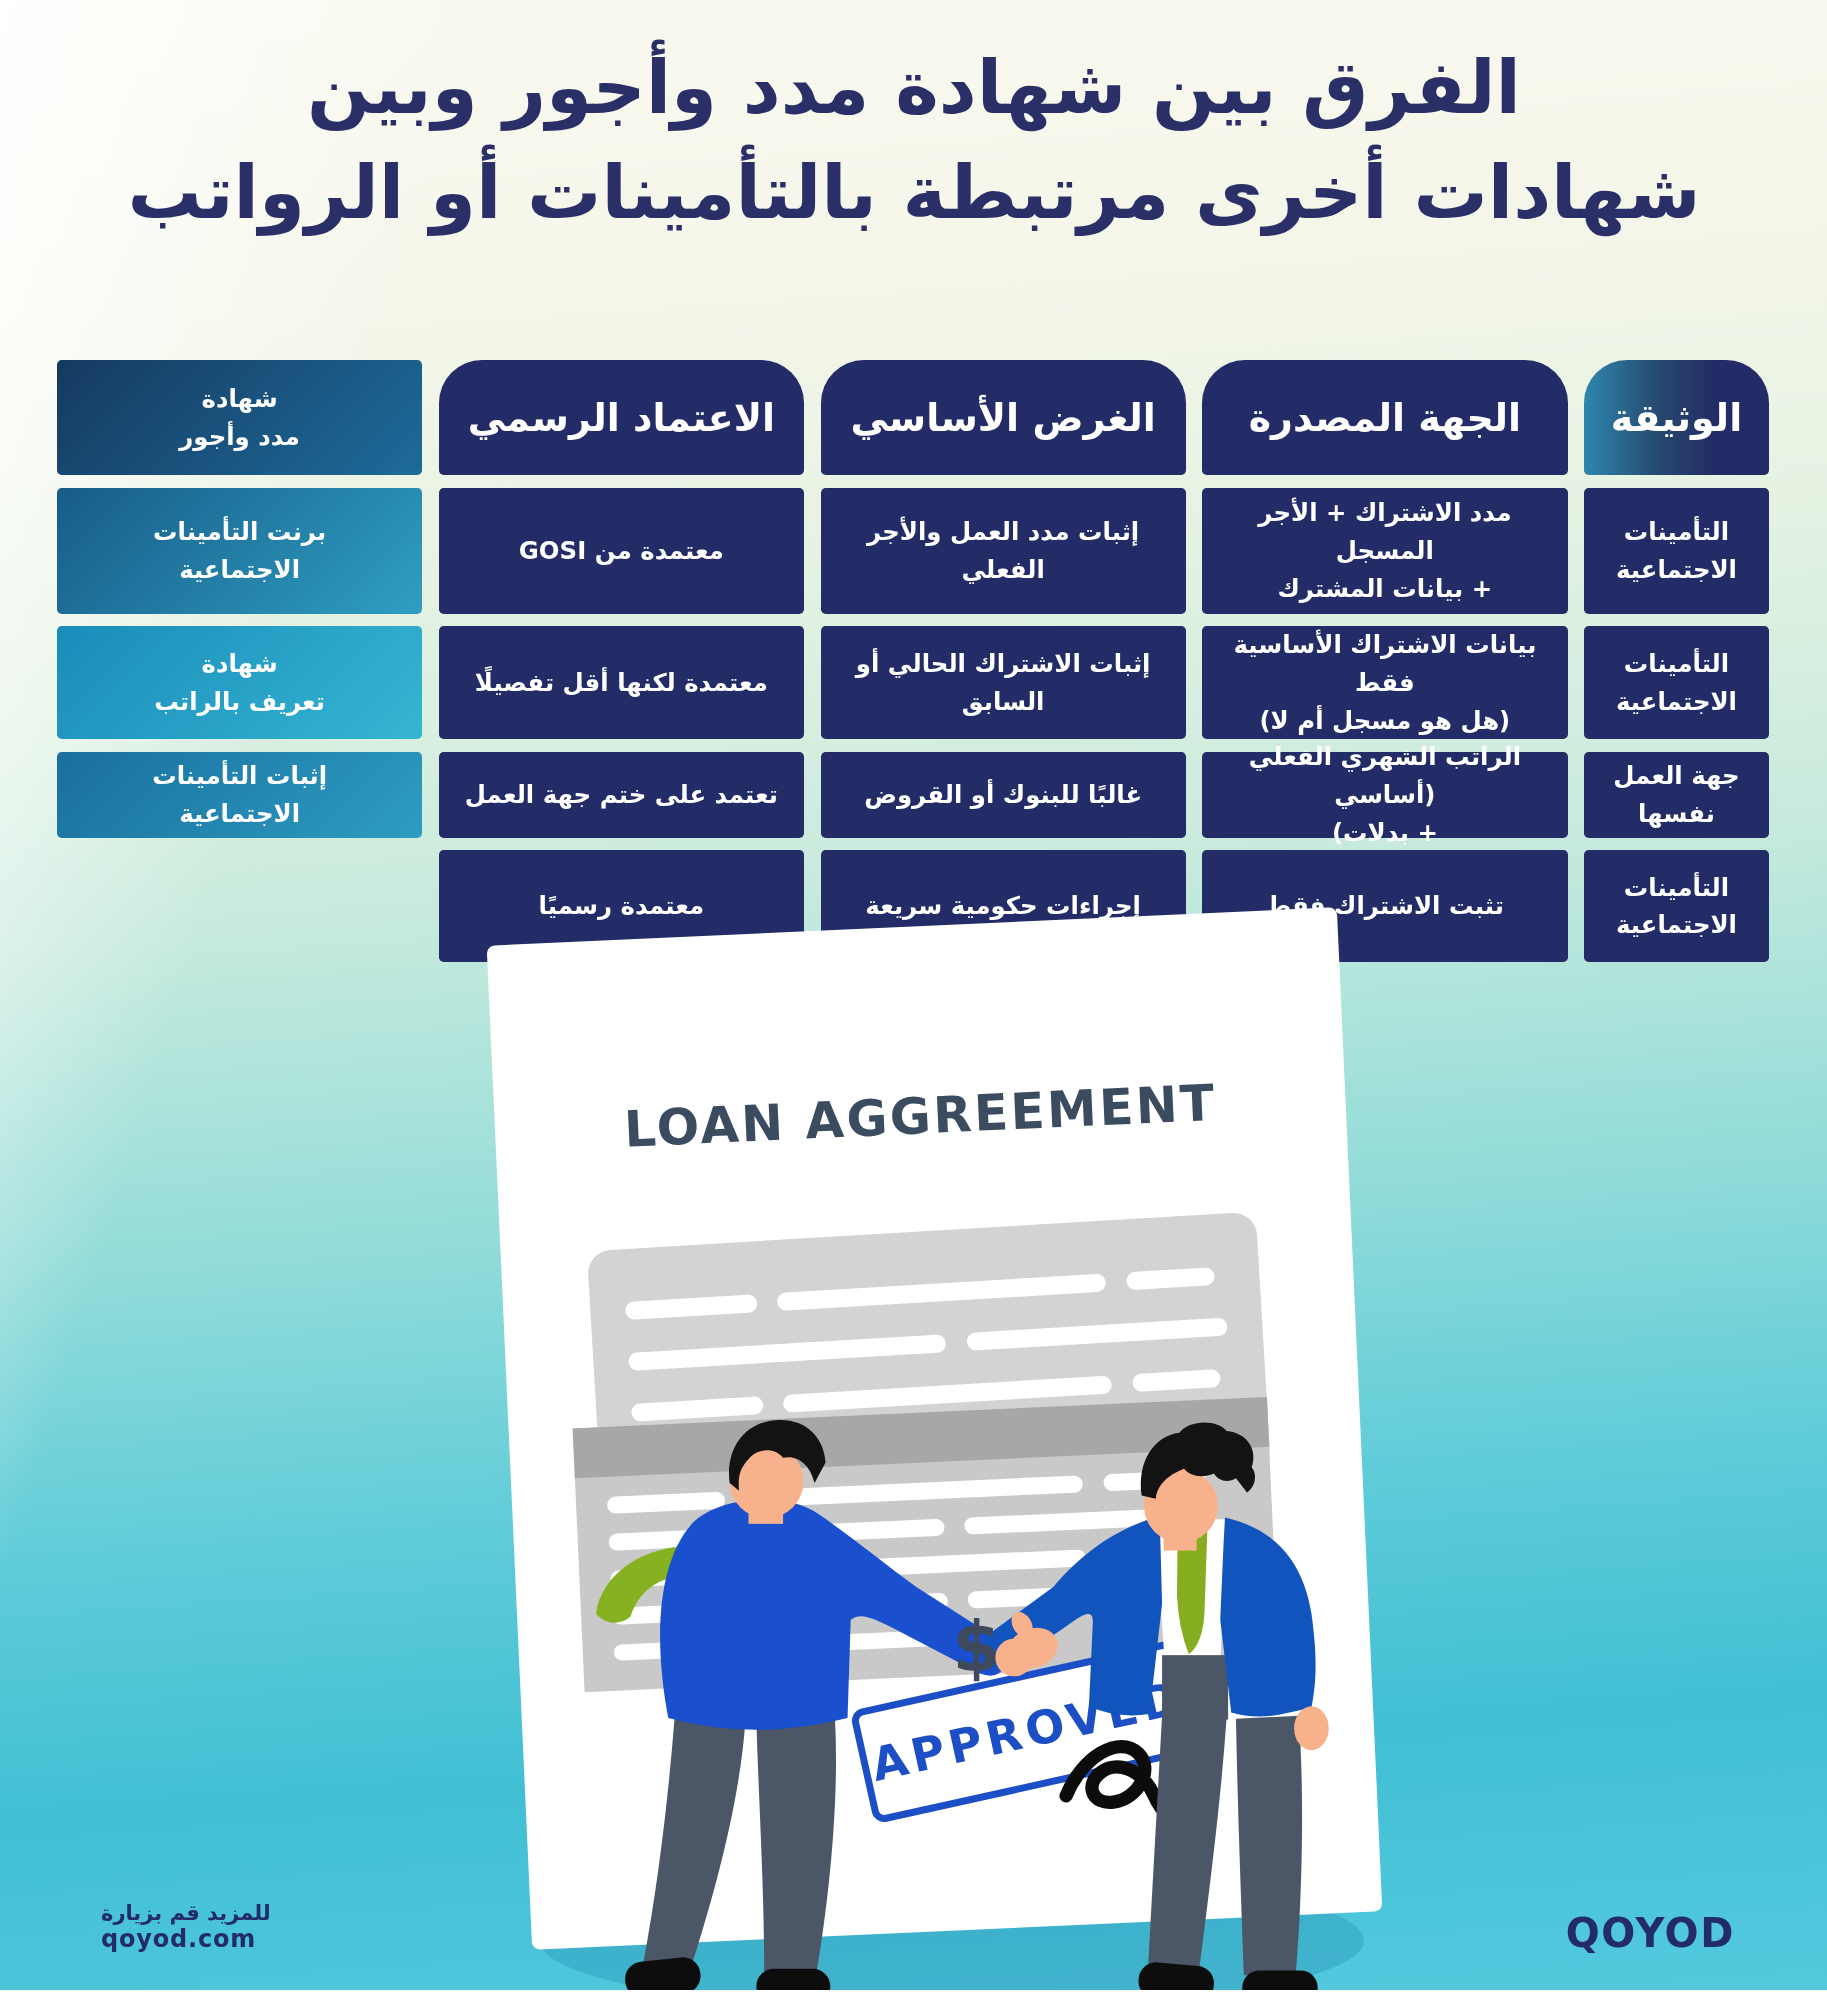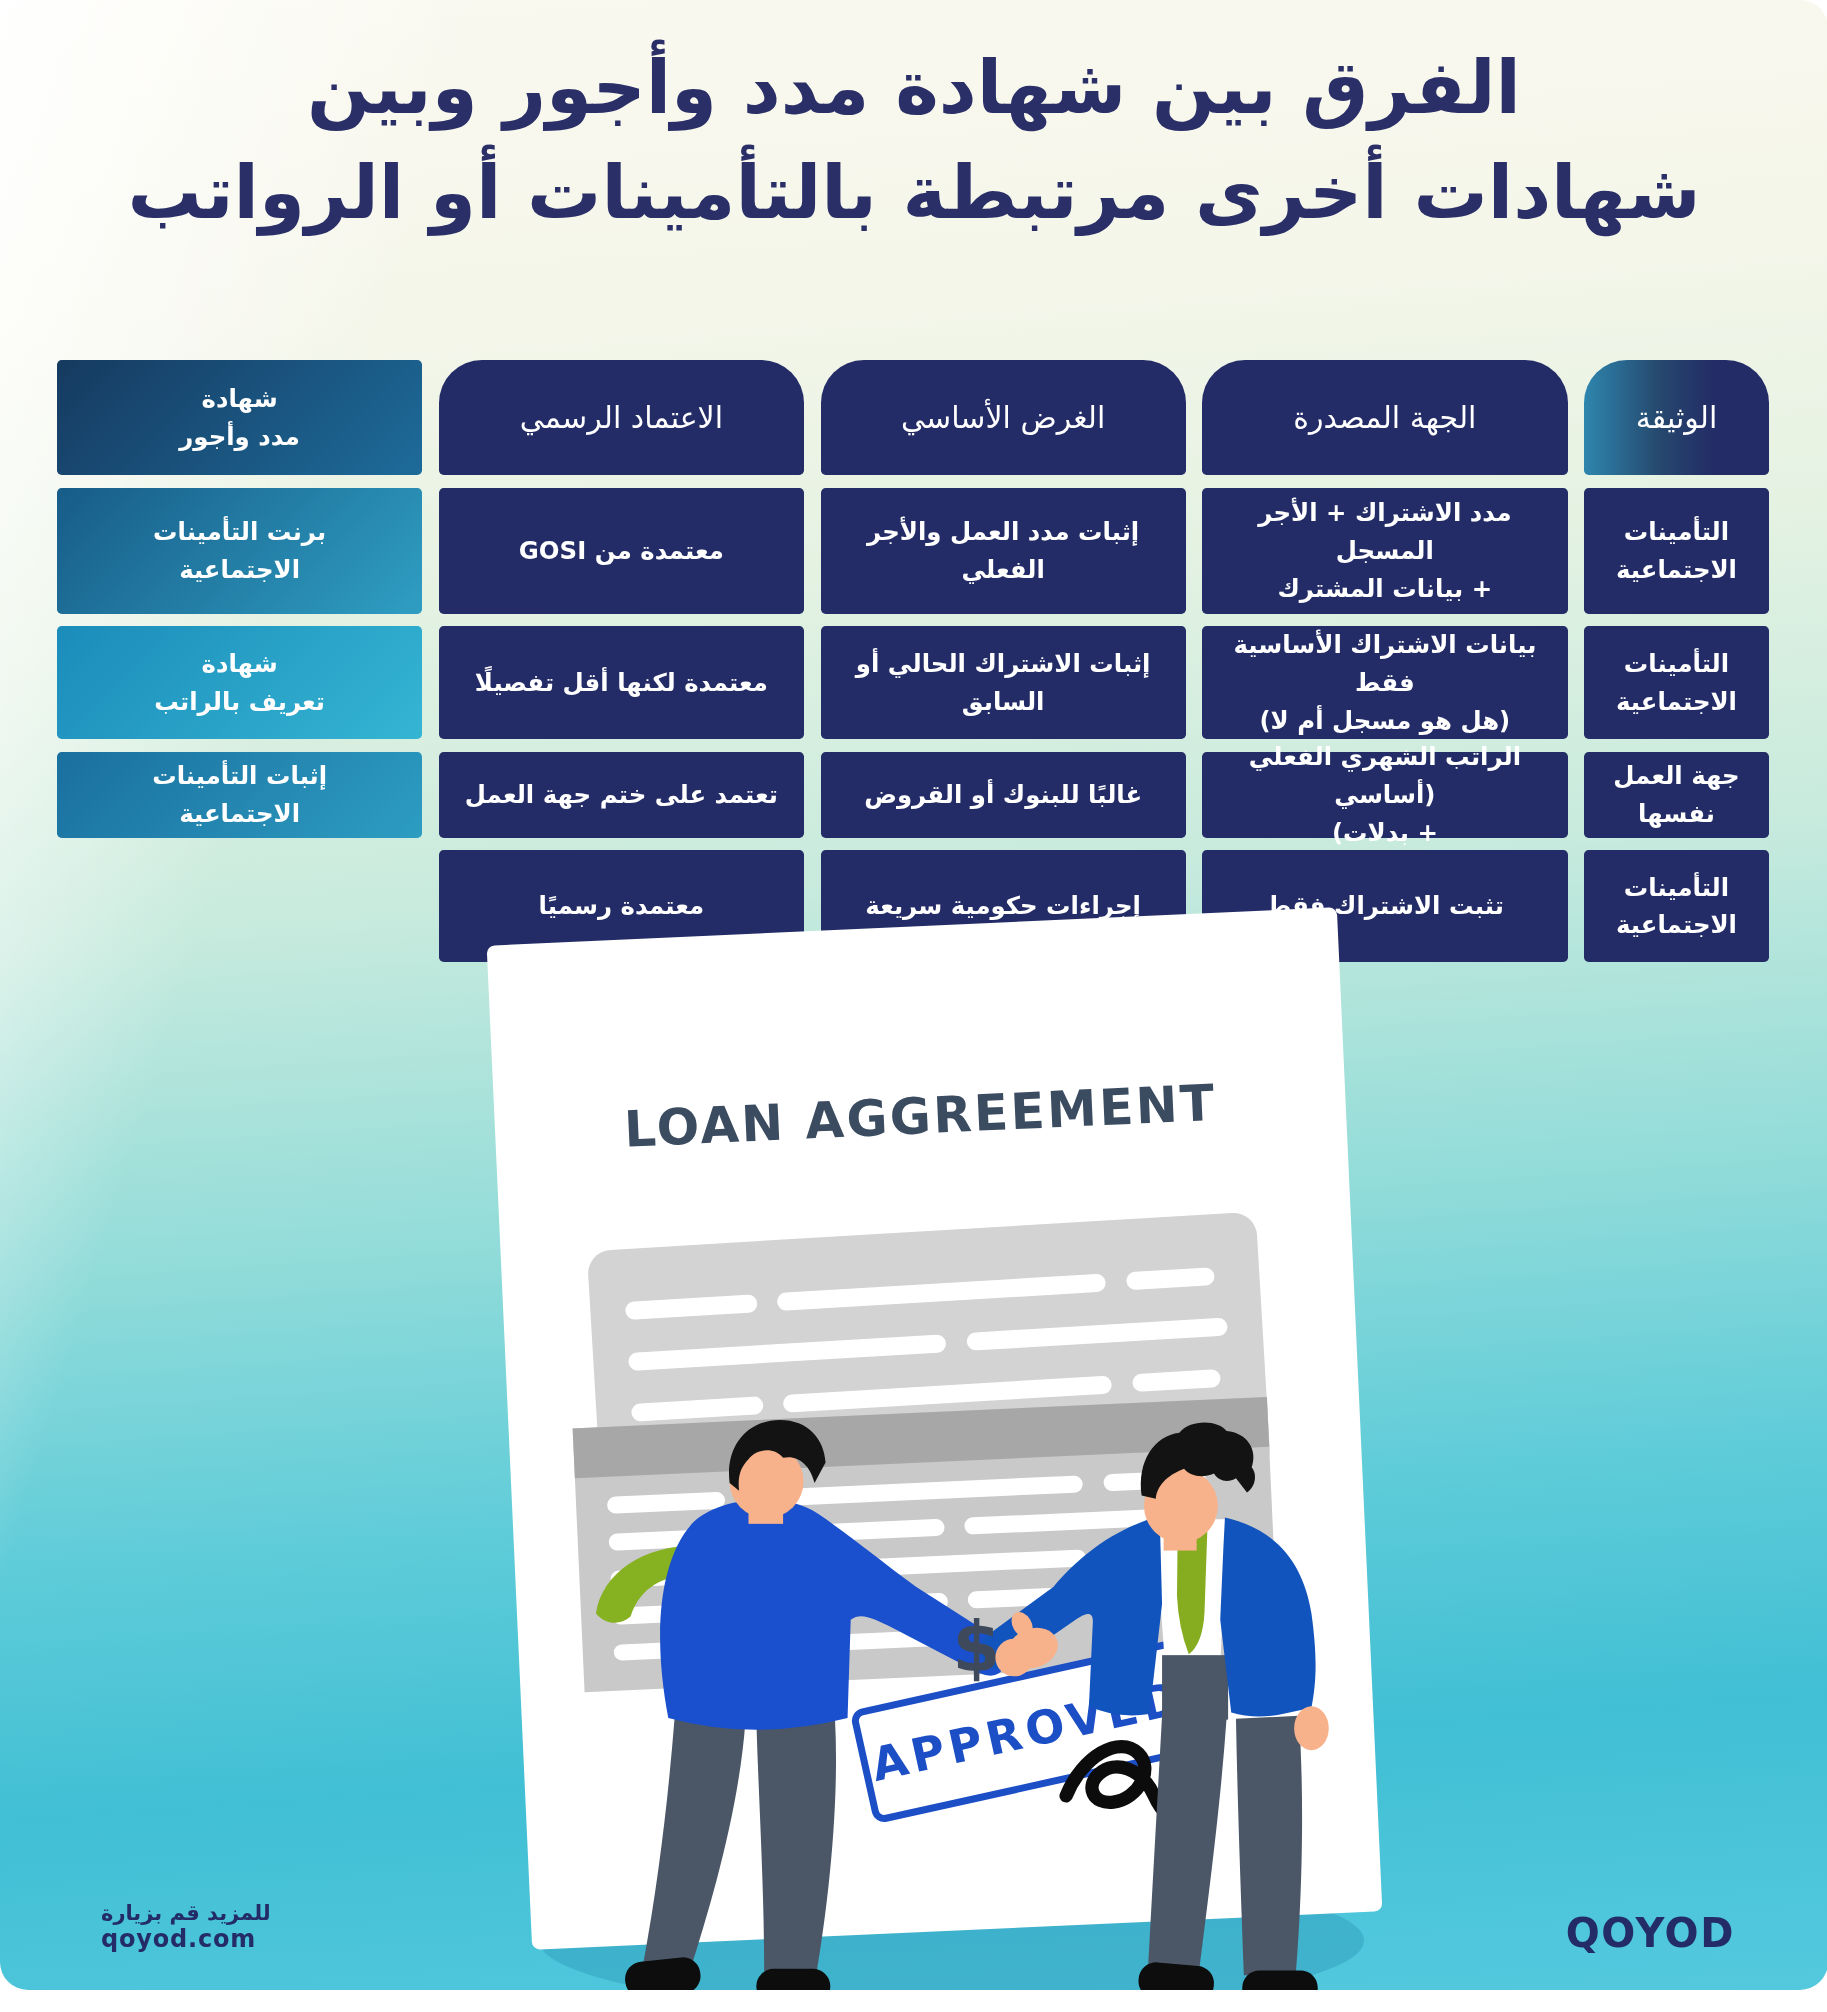--- a/index.html
+++ b/index.html
@@ -1,33 +1,33 @@
 <!DOCTYPE html>
 <html lang="ar" style="font-size:12.6px"><head>
 <meta charset="utf-8">
 <style>
   html,body{margin:0;padding:0;}
   body{font-family:"DejaVu Sans",sans-serif;}
   .canvas{position:relative;width:1828px;height:1990px;overflow:hidden;
     background:
       linear-gradient(107deg, rgba(255,255,255,.95) 0%, rgba(255,255,255,0) 20%),
-      linear-gradient(176deg, #faf9f0 0%, #f5f6ea 16%, #e4f2e2 30%, #c6eadd 45%, #93dcd9 60%, #5fccd9 74%, #41bfd4 86%, #54c9de 100%); border-radius: 28px;}
+      linear-gradient(176deg, #faf9f0 0%, #f5f6ea 16%, #e4f2e2 30%, #c6eadd 45%, #93dcd9 60%, #5fccd9 74%, #41bfd4 86%, #54c9de 100%);}
 
   
   .title{position:absolute;top:35px;left:0;right:0;text-align:center;direction:rtl;
     color:#2a2f68;font-weight:bold;font-size:74px;line-height:1.42;}
 
   
   .tbl{position:absolute;top:360px;right:59px;left:57px;direction:rtl;display:grid;
     grid-template-columns:185px 1fr 1fr 1fr 1fr;
     grid-template-rows:115px 126px 113px 86px 112px;
     column-gap:16.5px;row-gap:12.6px;}
   .th{background:#232c66;color:#fff;border-radius:43px 43px 4.7px 4.7px;
     display:flex;align-items:center;justify-content:center;
-    font-size:30px;font-weight:normal;text-align:center;}
+    font-size:38px;font-weight:bold;text-align:center;}
   .th.doc{background:linear-gradient(90deg,#2e86ae 0%,#26496f 40%,#232c66 70%);}
   .td{background:#232c66;color:#fff;border-radius:4.7px;
     display:flex;align-items:center;justify-content:center;text-align:center;
     font-size:24.4px;font-weight:bold;line-height:1.55;white-space:pre-line;padding:6.3px 14px;}
   .doc1{background:linear-gradient(135deg,#163a60 0%,#1d6b9a 100%);}
   .doc2{background:linear-gradient(135deg,#175c88 0%,#2f9ec2 100%);}
   .doc3{background:linear-gradient(135deg,#1b8cba 0%,#35b5d3 100%);}
   .doc4{background:linear-gradient(135deg,#1a6f9e 0%,#2d9dc2 100%);}
 
   

